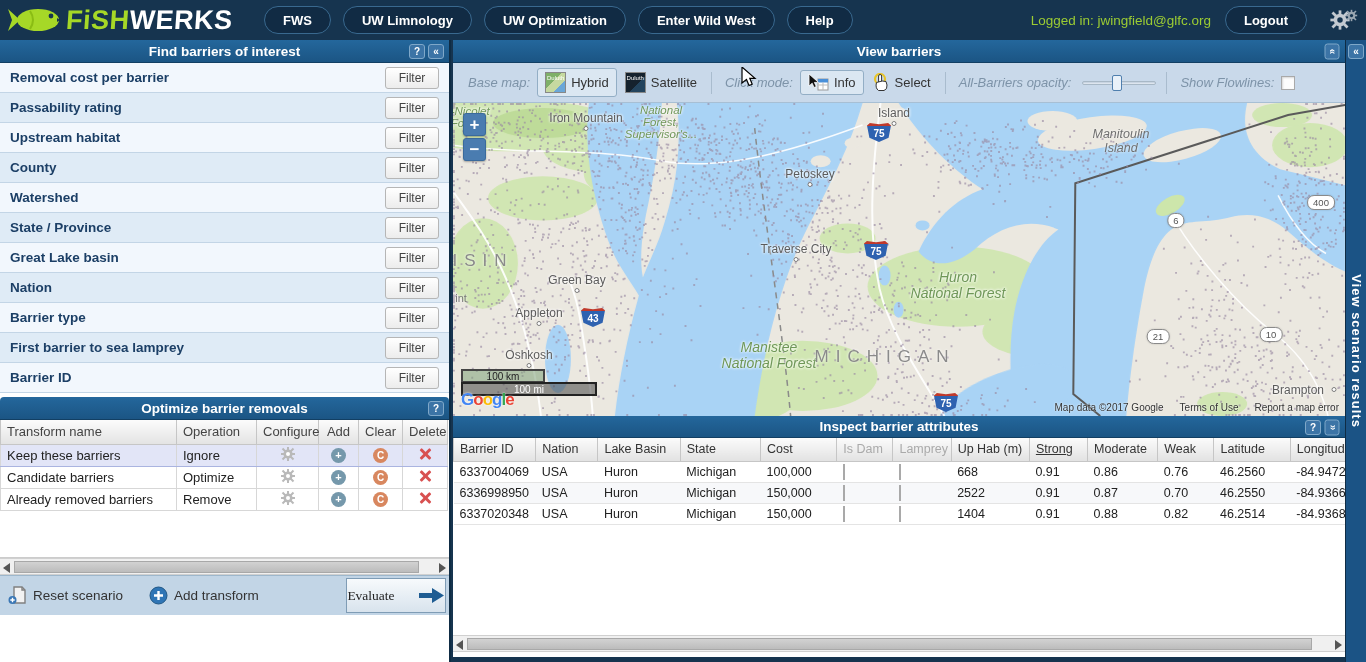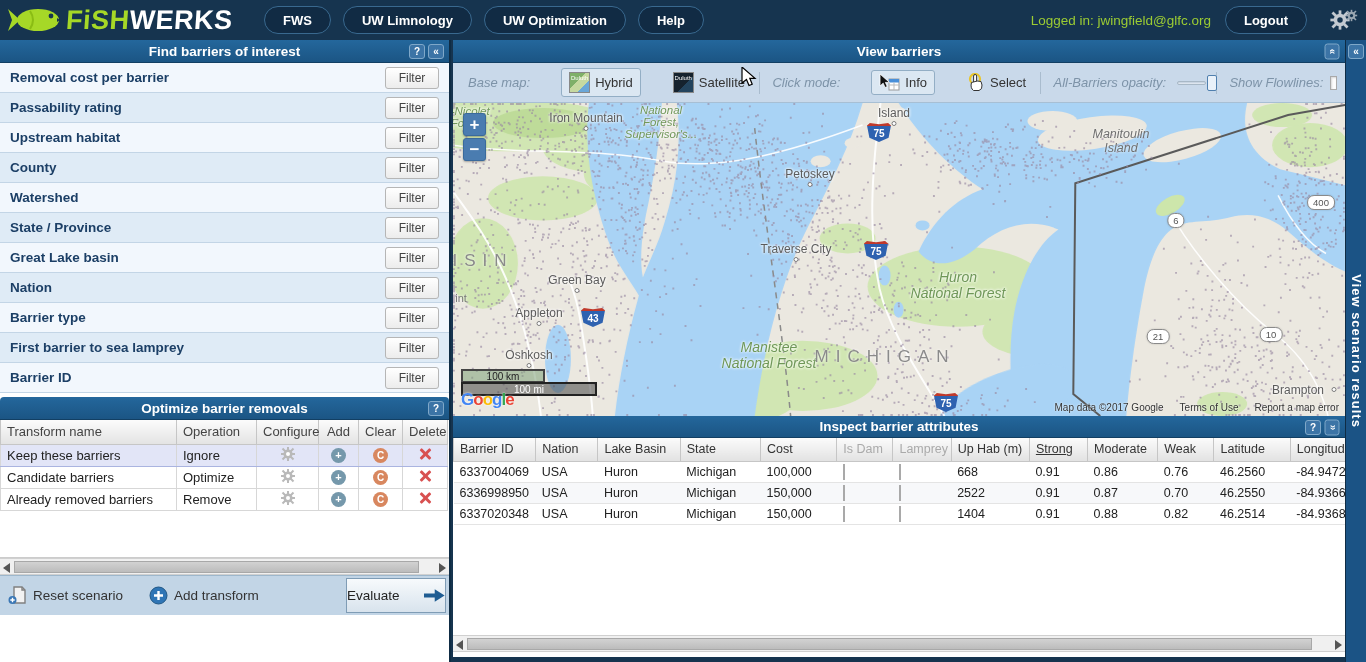--- a/index.html
+++ b/index.html
@@ -72,29 +72,29 @@
              border:1px solid #a8a8a8; }
   .arr { position:absolute; top:4px; width:0; height:0; border-style:solid; }
   .arr.left  { left:3px; border-width:5px 7px 5px 0; border-color:transparent #555 transparent transparent; }
   .arr.right { right:3px; border-width:5px 0 5px 7px; border-color:transparent transparent transparent #555; }
   #left-footer { height:40px; background:#c2d5e6; border-top:1px solid #9db7cc; display:flex; align-items:center;
                  padding:0 8px; font-size:13.5px; color:#333; position:relative; }
   .footitem { display:flex; align-items:center; gap:6px; cursor:pointer; margin-right:26px; }
   #evaluate-btn { position:absolute; right:3px; top:2px; height:35px; width:100px;
                   background:linear-gradient(#f7fafc,#d8e3ed); border:1px solid #7f9cb5;
                   display:flex; align-items:center; justify-content:center; gap:24px;
-                  font-size:13.5px; color:#222; cursor:pointer; }
+                  font-size:13.5px; color:#222; cursor:pointer;font-family:Liberation Serif, serif; }
 
   
   #right-panel { position:absolute; left:453px; top:40px; width:892px; height:617px; background:#fff; }
   #map-toolbar { height:40px; background:#c9d9ea; border-bottom:1px solid #a7bfd4; display:flex;
                  align-items:center; padding:8px 8px; font-size:13px; color:#333; }
   .tlabel { font-style:italic; color:#7d93a8; margin:0 7px; white-space:nowrap; }
   .tgroupbtn { display:flex; align-items:center; gap:5px; padding:3px 7px; border-radius:3px; cursor:pointer;
-               border:1px solid transparent;margin-left:24px; }
+               border:1px solid transparent; }
   .tgroupbtn.selected { border:1px solid #93aec5; background:#dbe7f2; }
   .thumbnail { width:21px; height:21px; border:1px solid #888; font-size:6px; color:#fff; display:flex;
                align-items:flex-start; justify-content:center; padding-top:2px; }
   .thumb-hybrid { background:linear-gradient(135deg,#7fb069 0 40%,#c6d9a0 40% 70%,#6aa7d8 70%); }
   .thumb-sat { background:linear-gradient(135deg,#15222e 0 60%,#23445e 60%); }
   .tdivider { width:1px; height:22px; background:#a9bcce; margin:0 6px; }
   #opacity-slider { position:relative; width:74px; height:16px; margin:0 4px; cursor:pointer; }
   #opacity-slider .track { position:absolute; left:0; right:0; top:6px; height:4px;
         background:linear-gradient(#bfcddc,#e7edf4); border:1px solid #a8b8c6; border-radius:2px; }
   #opacity-slider .sthumb { position:absolute; left:30px; top:0; width:10px; height:16px; background:#e9f1f9;
@@ -170,20 +170,21 @@
       <path d="M49,14 l3,2 -3,2 z" fill="#16344f"></path>
     </svg>
     <div id="logo-text">
       <span class="fish">FiSH</span><span class="werks">WERKS</span>
     </div>
   </div>
   <nav id="nav">
       <button class="navbtn">FWS</button>
       <button class="navbtn">UW Limnology</button>
       <button class="navbtn">UW Optimization</button>
+      <button class="navbtn">Enter Wild West</button>
       <button class="navbtn">Help</button>
     </nav>
   <div id="topbar-right">
     <span id="logged-in">Logged in: jwingfield@glfc.org</span>
     <button class="navbtn" id="logout-btn">Logout</button>
     <div id="gears">
       <svg width="22" height="22" viewBox="0 0 16 16">
           <g stroke="#c4cad1" stroke-width="2">
             <line x1="8" y1="1" x2="8" y2="15"></line>
             <line x1="1" y1="8" x2="15" y2="8"></line>

